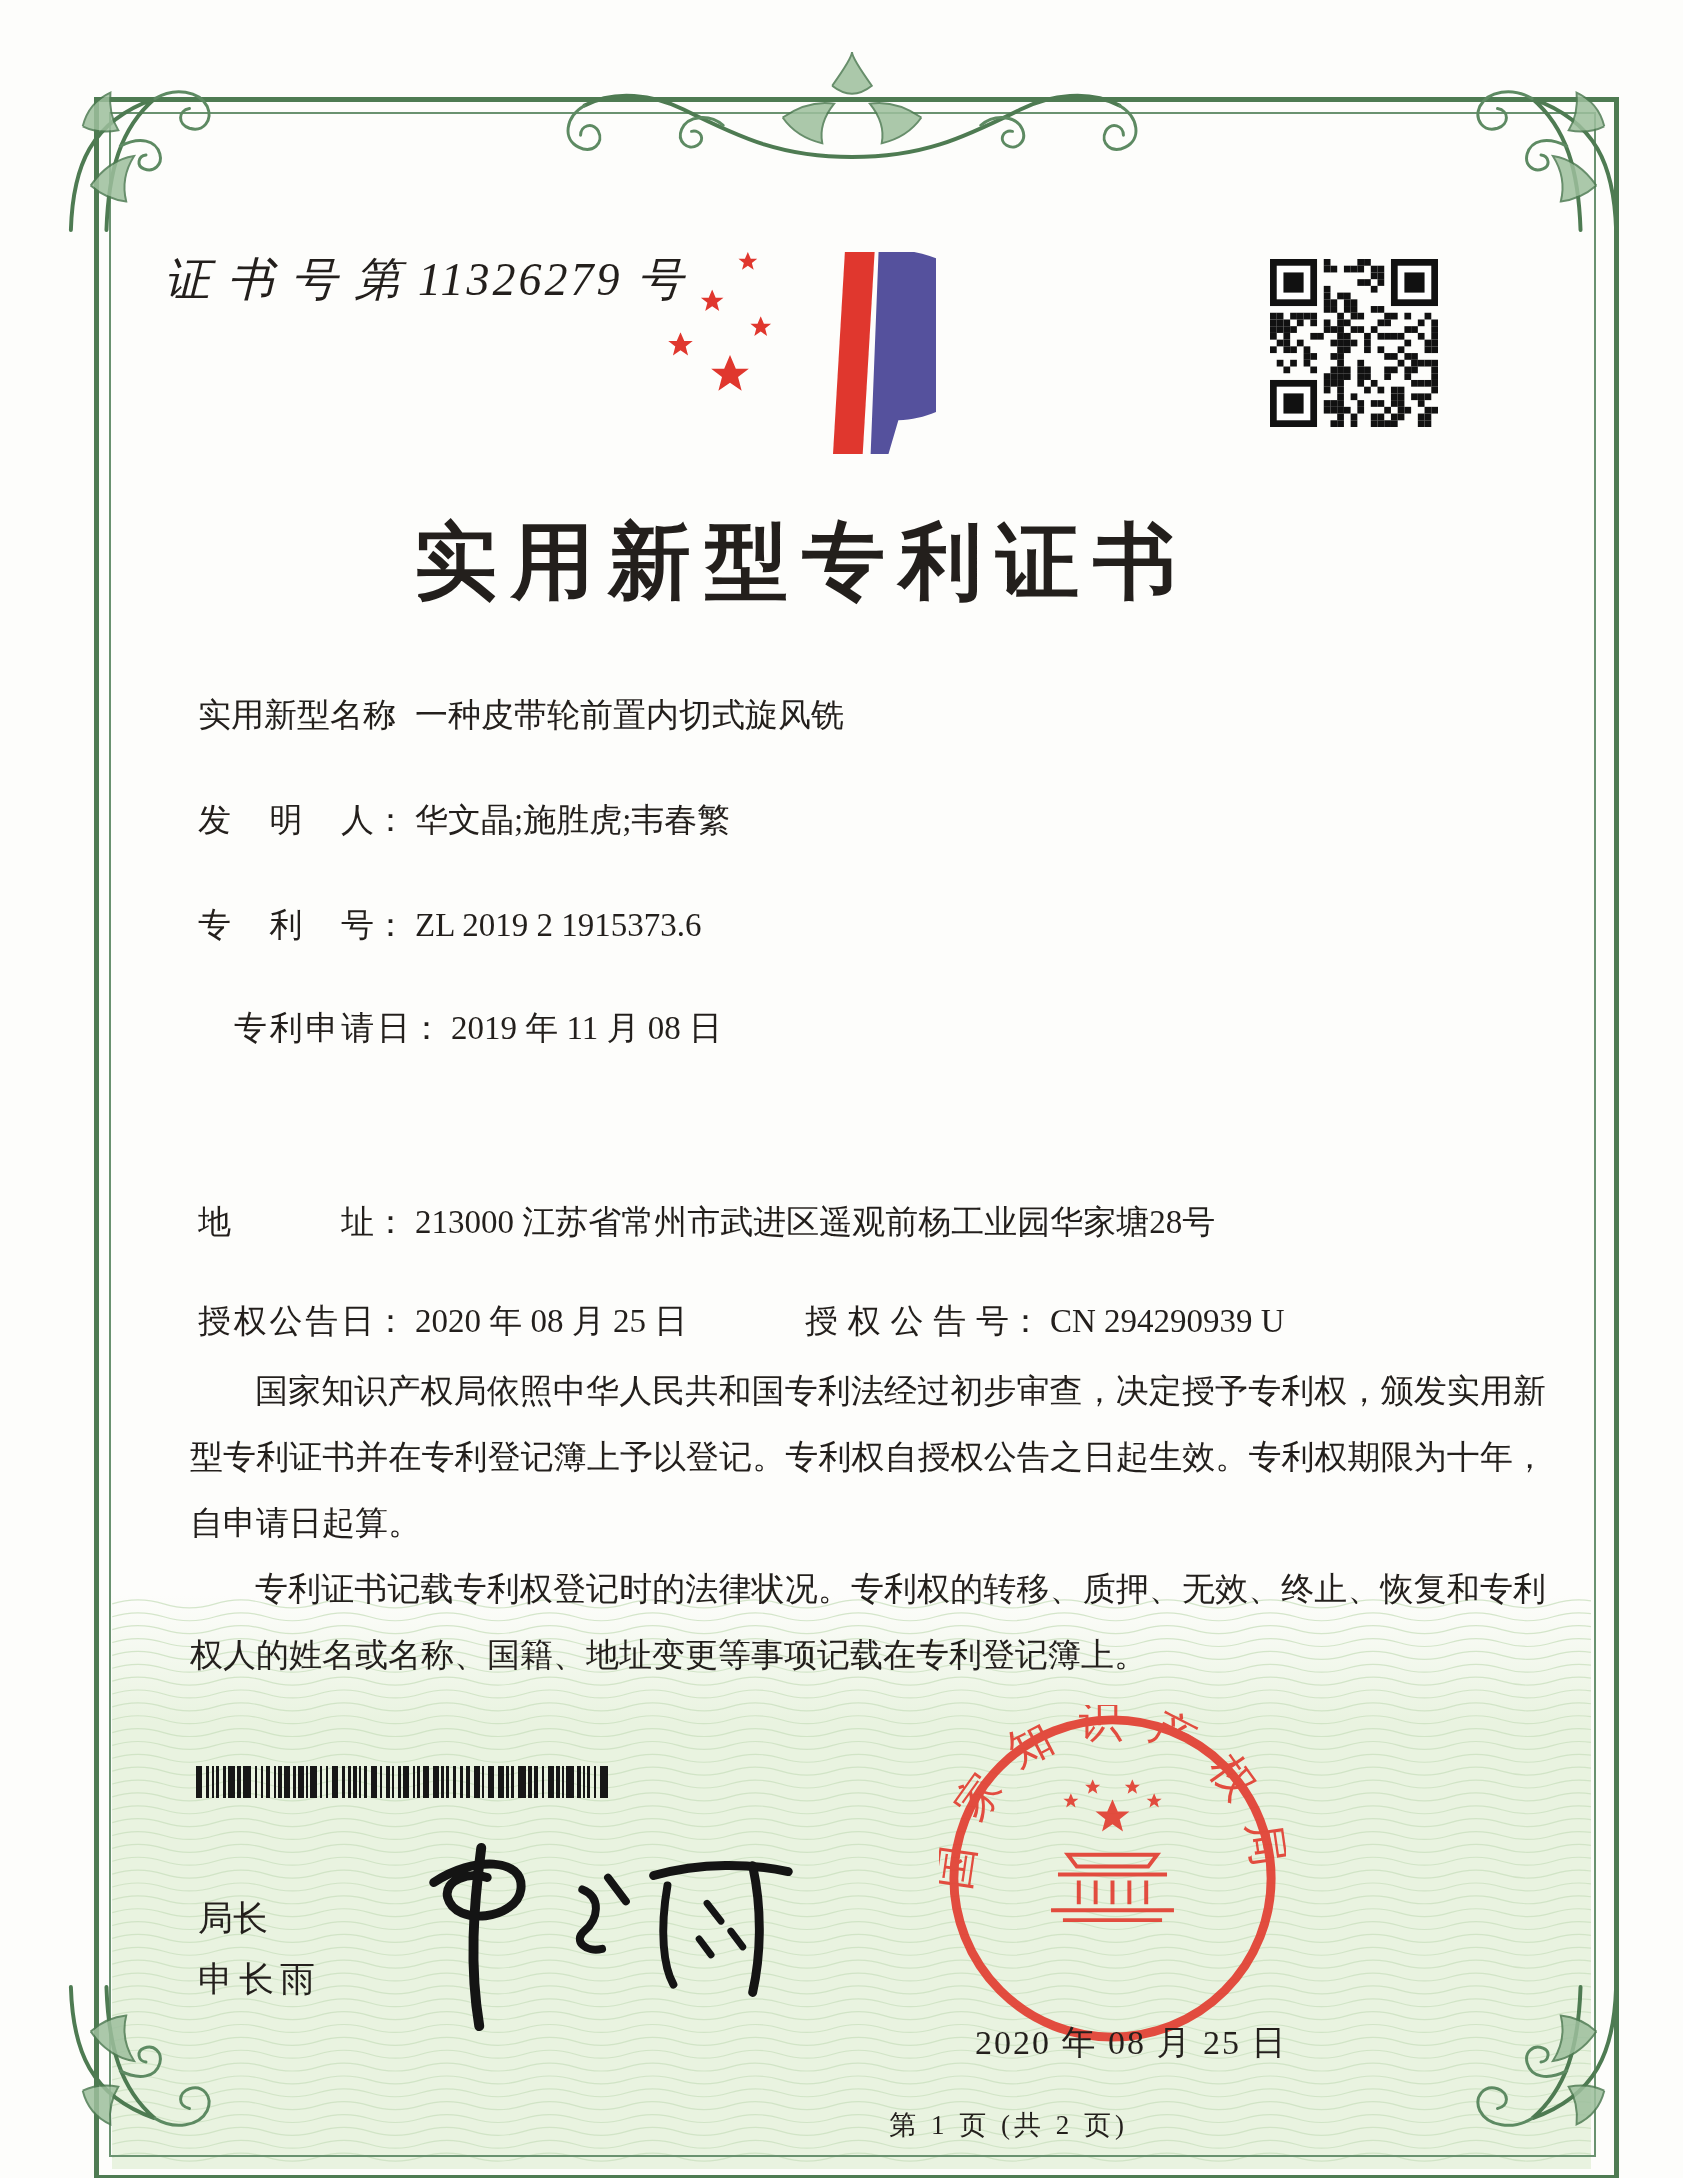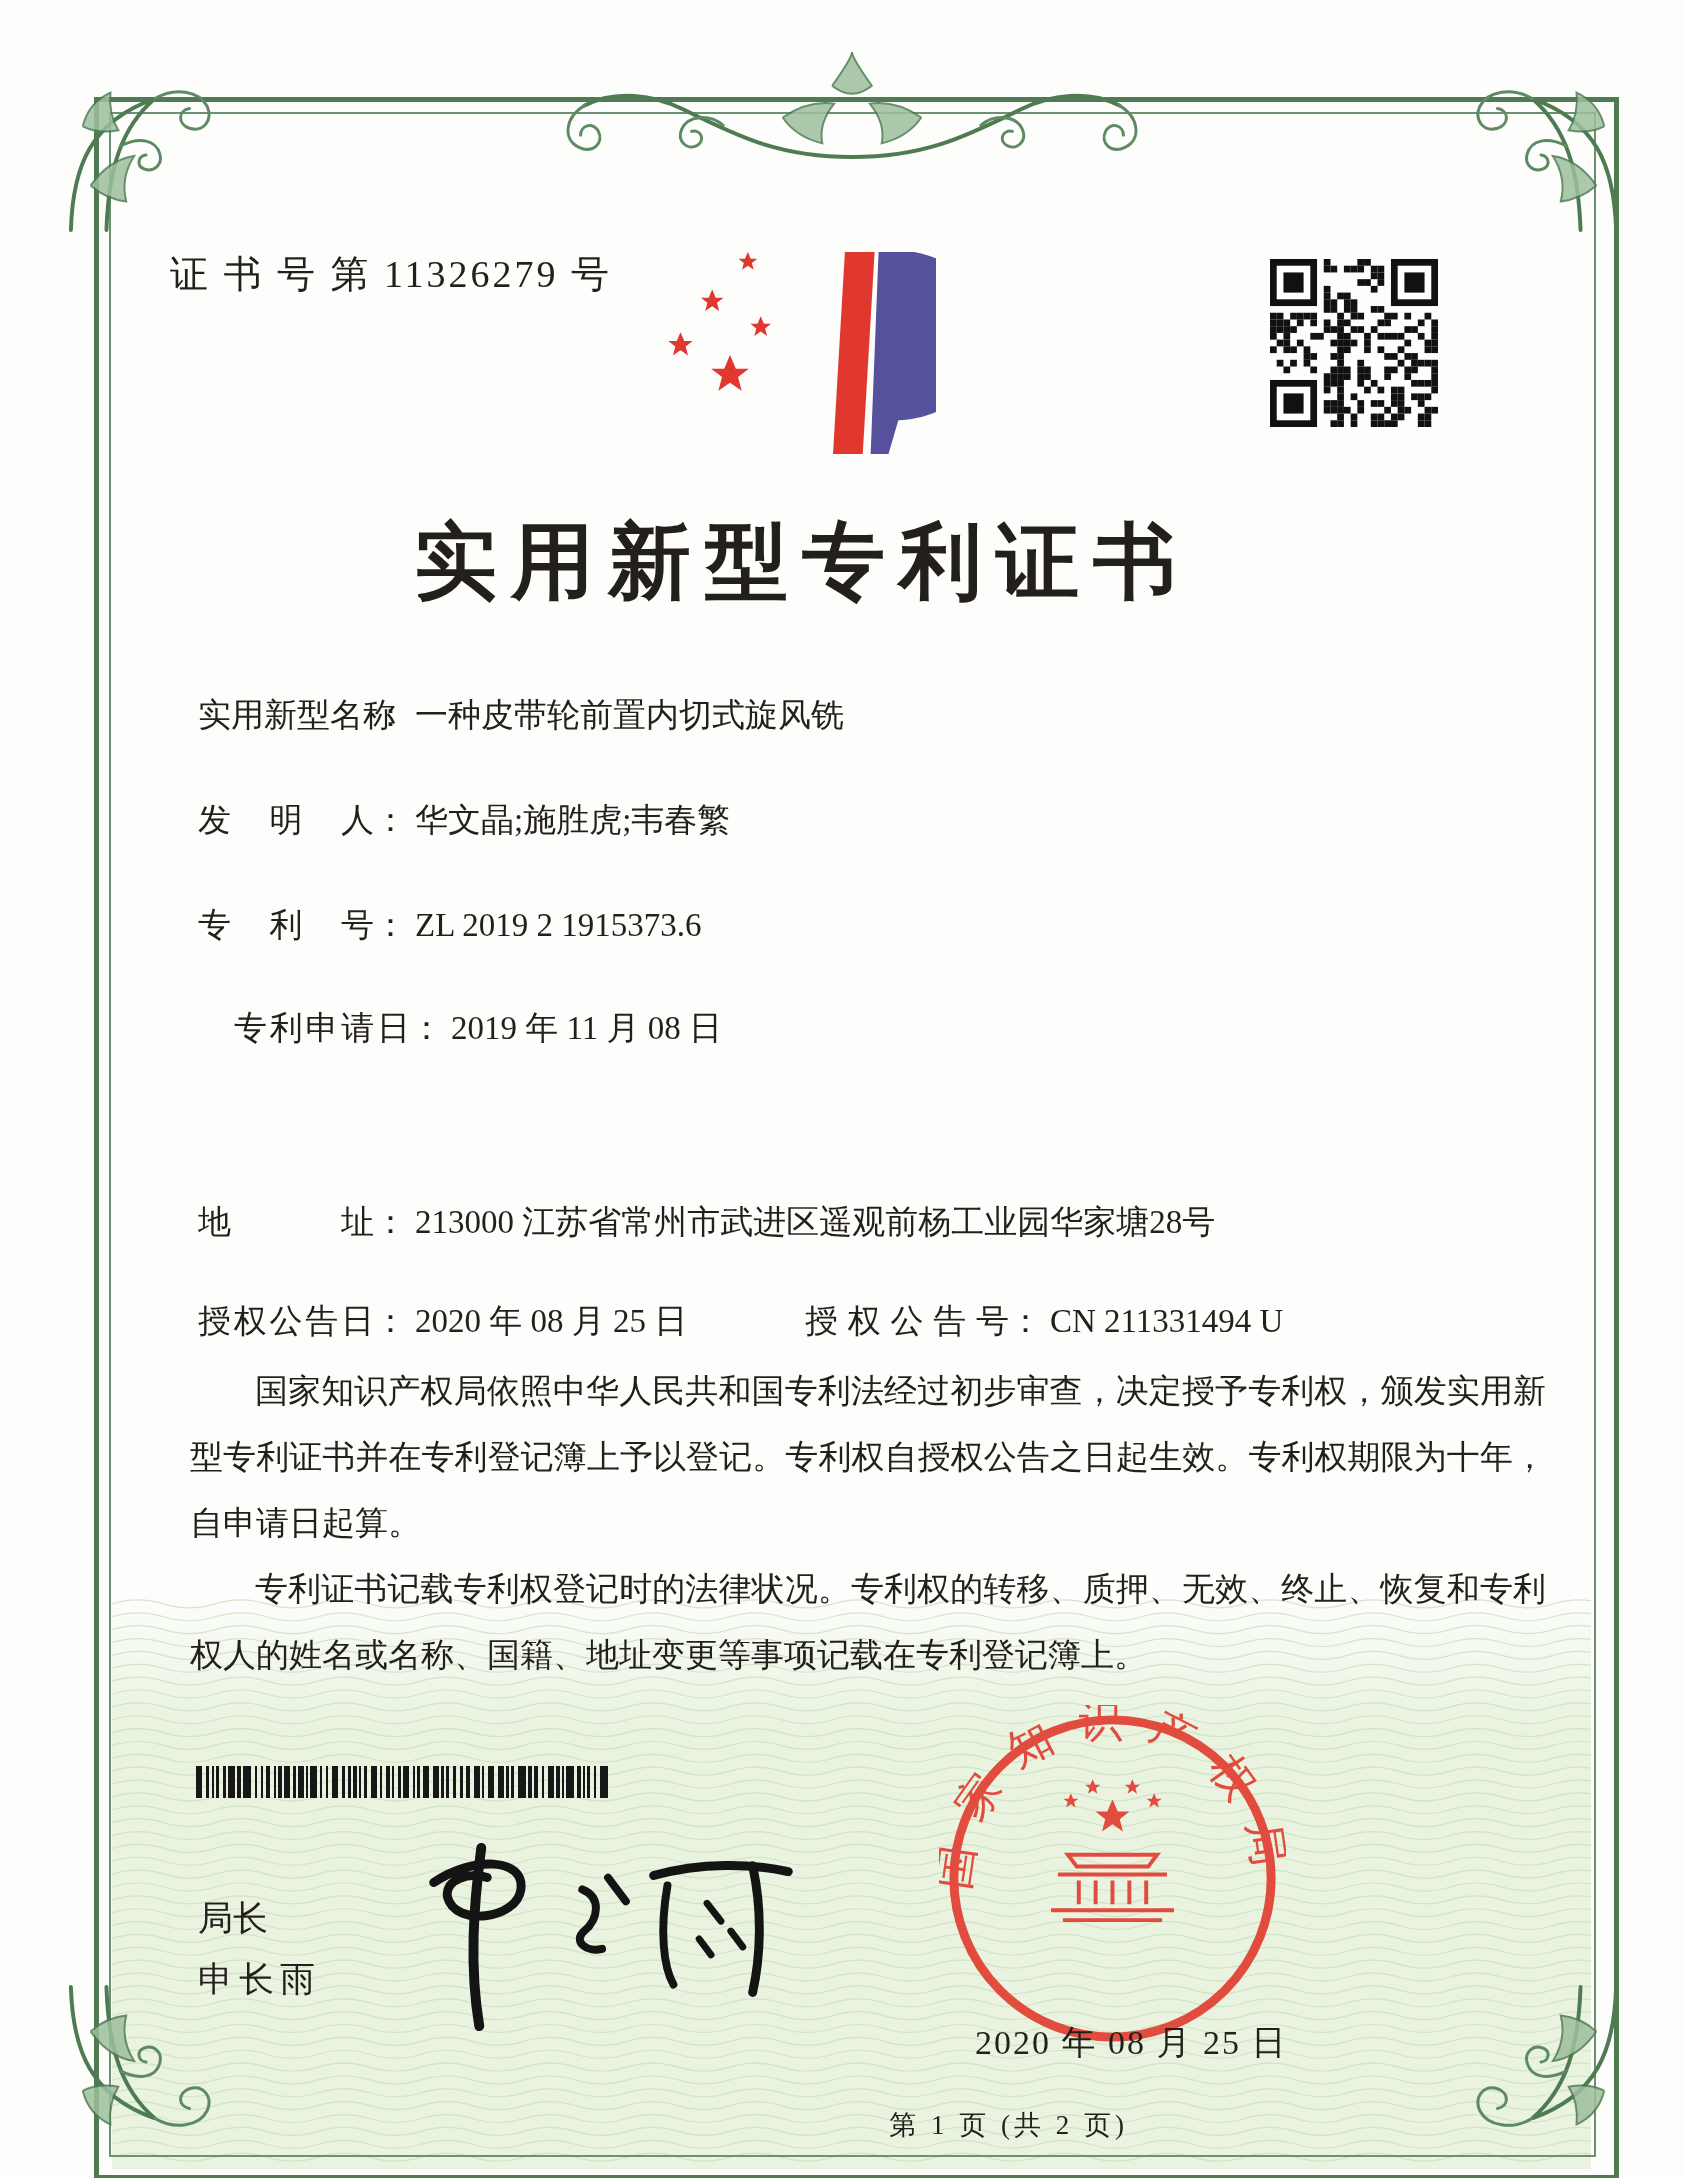--- a/index.html
+++ b/index.html
@@ -18,21 +18,21 @@
   .orn{position:absolute;z-index:4;}
   .vine{fill:none;stroke:#4e7b52;stroke-width:4;stroke-linecap:round;}
   .vine2{fill:none;stroke:#5d8a62;stroke-width:3;stroke-linecap:round;}
   .leaf{fill:#9dbf9d;stroke:#4e7b52;stroke-width:2;opacity:.85;}
   .orn.tl{left:61px;top:67px;}
   .orn.tr{right:57px;top:67px;transform:scaleX(-1);}
   .orn.bl{left:61px;top:1982px;transform:scaleY(-1);}
   .orn.br{right:57px;top:1982px;transform:scale(-1,-1);}
   .orn.topc{left:535px;top:48px;}
   
-  .certno{position:absolute;left:170px;top:249px;font-size:38px;letter-spacing:3px;z-index:3;}
+  .certno{position:absolute;left:164px;top:249px;font-size:46px;letter-spacing:3px;z-index:3;font-style:italic;}
   .logo{position:absolute;left:629px;top:236px;z-index:3;}
   .qr{position:absolute;left:1270px;top:259px;z-index:3;}
   .title{position:absolute;left:119px;top:507px;width:1366px;text-align:center;
          font-size:83px;font-weight:bold;letter-spacing:14px;z-index:3;}
   
   .frow{position:absolute;left:198px;font-size:33px;white-space:nowrap;z-index:3;}
   .flabel{display:inline-block;width:176px;text-align:justify;text-align-last:justify;}
   .fcolon{display:inline-block;margin-right:8px;}
   .fvalue{display:inline-block;}
   .r-name{top:693px;} .r-inventor{top:798px;} .r-patno{top:903px;}
@@ -397,21 +397,21 @@
   </div>
   <div class="frow r-filing">
     <span class="flabel">专利申请日</span><span class="fcolon">：</span><span class="fvalue">2019 年 11 月 08 日</span>
   </div>
   <div class="frow r-addr">
     <span class="flabel">地址</span><span class="fcolon">：</span><span class="fvalue">213000 江苏省常州市武进区遥观前杨工业园华家塘28号</span>
   </div>
   <div class="frow r-grant">
     <span class="flabel">授权公告日</span><span class="fcolon">：</span><span class="fvalue">2020 年 08 月 25 日</span>
     <span class="grant2">
-      <span class="flabel">授权公告号</span><span class="fcolon">：</span><span class="fvalue">CN 211331494 U</span>
+      <span class="flabel">授权公告号</span><span class="fcolon">：</span><span class="fvalue">CN 294290939 U</span>
     </span>
   </div>
 
   <div class="body-text">
     <p>国家知识产权局依照中华人民共和国专利法经过初步审查，决定授予专利权，颁发实用新型专利证书并在专利登记簿上予以登记。专利权自授权公告之日起生效。专利权期限为十年，自申请日起算。</p>
     <p>专利证书记载专利权登记时的法律状况。专利权的转移、质押、无效、终止、恢复和专利权人的姓名或名称、国籍、地址变更等事项记载在专利登记簿上。</p>
   </div>
 
   <div id="barcode" class="barcode">
       <div class="bar" style="width: 6px; margin-right: 4px;"></div>

